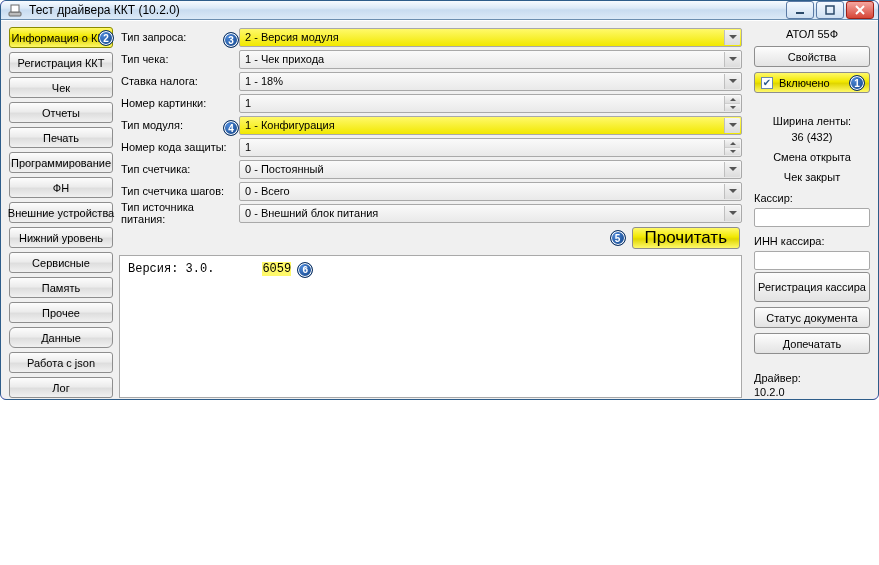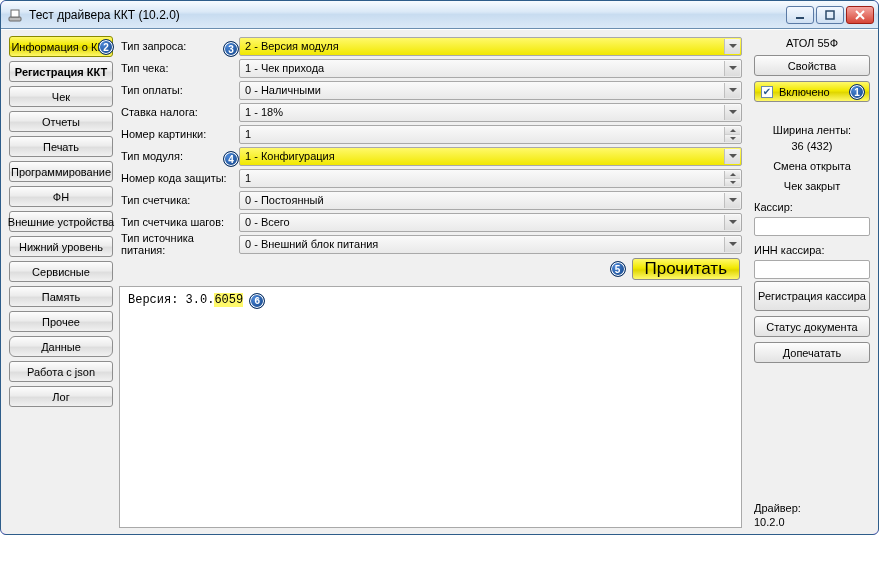--- a/index.html
+++ b/index.html
@@ -5,21 +5,21 @@
   * { box-sizing: border-box; }
   body {
     margin: 0;
     font-family: Tahoma, Verdana, Arial, sans-serif;
     font-size: 11px;
     background: #fff;
     color: #000;
   }
   .window {
     width: 879px;
-    height: 535px;
+    height: 400px;
     border: 1px solid #2e5d8a;
     border-radius: 6px;
     overflow: hidden;
     display: flex;
     flex-direction: column;
     background: #8b5cf6;
   }
   
   .titlebar {
     height: 28px;
@@ -182,20 +182,21 @@
     margin-top: 6px;
     background: #fff;
     border: 1px solid #a9a9a9;
     padding: 6px 8px;
     font-family: "Courier New", monospace;
     font-size: 12px;
     overflow: auto;
   }
   .output .hl {
     background: #fff96a;
+    margin-left: 48px;
   }
   
   .sidebar-right {
     width: 130px;
     padding: 6px 8px 6px 6px;
     display: flex;
     flex-direction: column;
     gap: 2px;
   }
   .right-line { text-align: center; font-size: 11px; line-height: 14px; }
@@ -282,21 +283,21 @@
             <line x1="9" y1="1" x2="1" y2="9" stroke="currentColor" stroke-width="2"></line>
           </svg>
         </div>
     </div>
   </div>
 
   <div class="client">
 
     <div class="sidebar-left" id="sidebar-left">
         <div class="big-btn active" style="position: relative;">Информация о ККТ<span class="callout" style="right: -2px; top: 2px;">2</span></div>
-        <div class="big-btn" style="position: relative; font-weight: bold;">Регистрация ККТ</div>
+        <div class="big-btn" style="position: relative;">Регистрация ККТ</div>
         <div class="big-btn" style="position: relative;">Чек</div>
         <div class="big-btn" style="position: relative;">Отчеты</div>
         <div class="big-btn" style="position: relative;">Печать</div>
         <div class="big-btn" style="position: relative;">Программирование</div>
         <div class="big-btn" style="position: relative;">ФН</div>
         <div class="big-btn" style="position: relative;">Внешние устройства</div>
         <div class="big-btn" style="position: relative;">Нижний уровень</div>
         <div class="big-btn" style="position: relative;">Сервисные</div>
         <div class="big-btn" style="position: relative;">Память</div>
         <div class="big-btn" style="position: relative;">Прочее</div>
@@ -315,27 +316,20 @@
             </div>
           </div>
           <div class="form-row">
             <div class="form-label">Тип чека:</div>
             <div class="field">
               <span>1 - Чек прихода</span>
               <div class="chev"></div>
             </div>
           </div>
           <div class="form-row">
-            <div class="form-label">Тип оплаты:</div>
-            <div class="field">
-              <span>0 - Наличными</span>
-              <div class="chev"></div>
-            </div>
-          </div>
-          <div class="form-row">
             <div class="form-label">Ставка налога:</div>
             <div class="field">
               <span>1 - 18%</span>
               <div class="chev"></div>
             </div>
           </div>
           <div class="form-row">
             <div class="form-label">Номер картинки:</div>
             <div class="field spin">
               <span>1</span>

